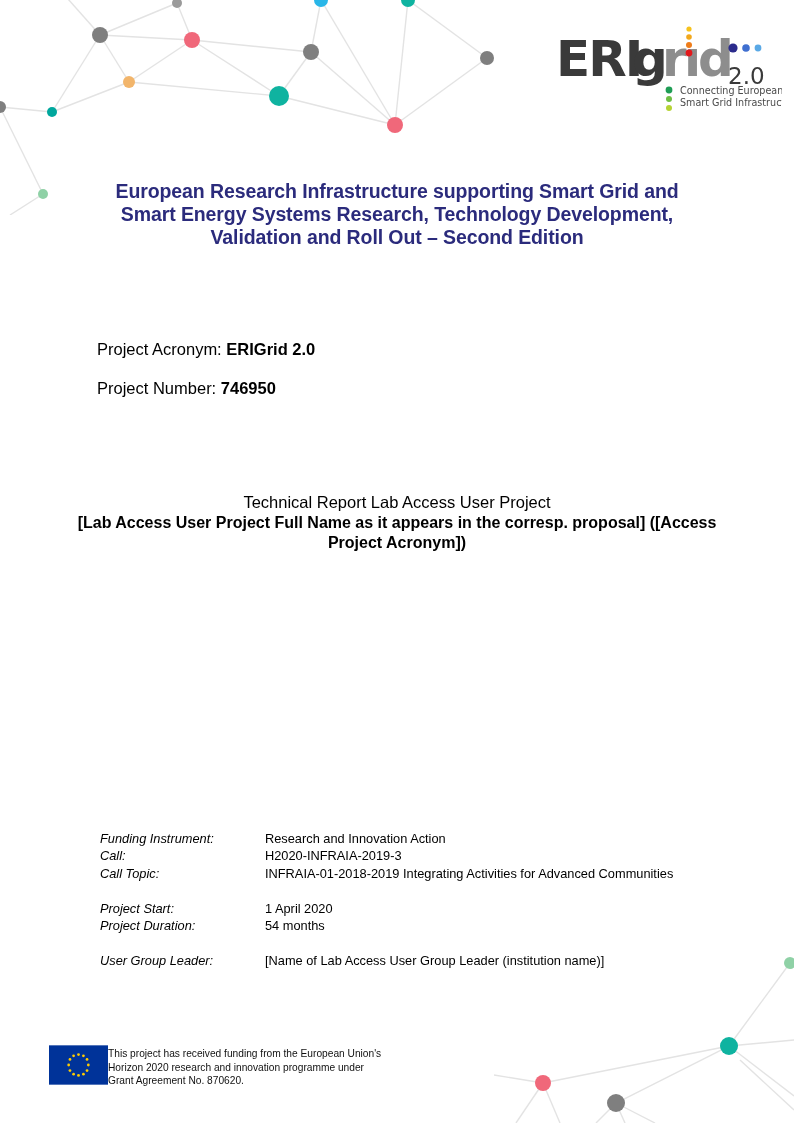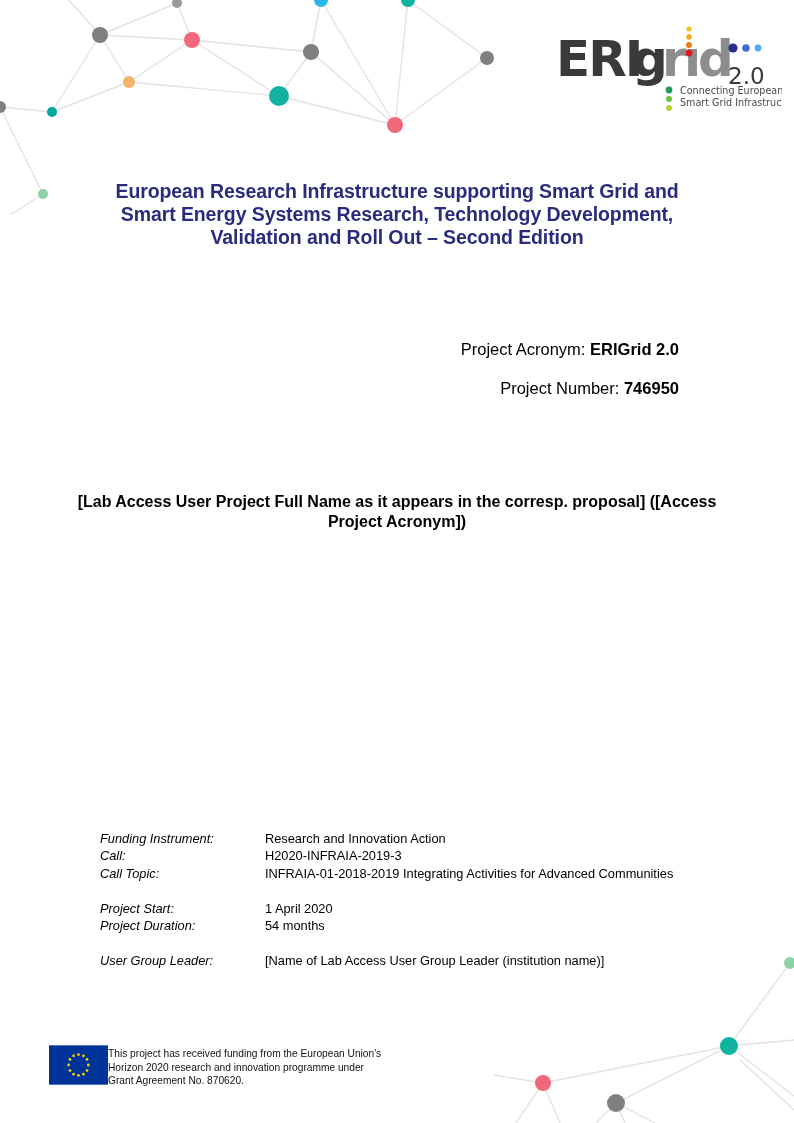--- a/index.html
+++ b/index.html
@@ -57,23 +57,23 @@
     font-weight: bold;
     line-height: 1.18;
     color: #2b2b7c;
     letter-spacing: -0.1px;
   }
 
   
   .proj-block {
     position: absolute;
     top: 338px;
-    left: 79px;
+    left: 97px;
     width: 600px;
-    text-align: right;
+    text-align: left;
   }
   .proj-line {
     font-size: 16.5px;
     line-height: 1.35;
     color: #000;
   }
   .proj-line + .proj-line {
     margin-top: 17px;
   }
   .proj-line b {
@@ -239,20 +239,21 @@
   <div class="doc-title">European Research Infrastructure supporting Smart Grid and Smart Energy Systems Research, Technology Development, Validation and Roll Out – Second Edition</div>
 
   <div class="proj-block">
     <div class="proj-line"><span>Project Acronym:</span>
       <b>ERIGrid 2.0</b></div>
     <div class="proj-line"><span>Project Number:</span>
       <b>746950</b></div>
   </div>
 
   <div class="report-block">
+    <div class="report-kind">Technical Report Lab Access User Project</div>
     <div class="report-name">[Lab Access User Project Full Name as it appears in the corresp. proposal] ([Access Project Acronym])</div>
   </div>
 
   <div class="meta">
     <table>
       <tbody>
         <tr>
           <td class="k">Funding Instrument:</td>
           <td class="v">Research and Innovation Action</td>
         </tr>

